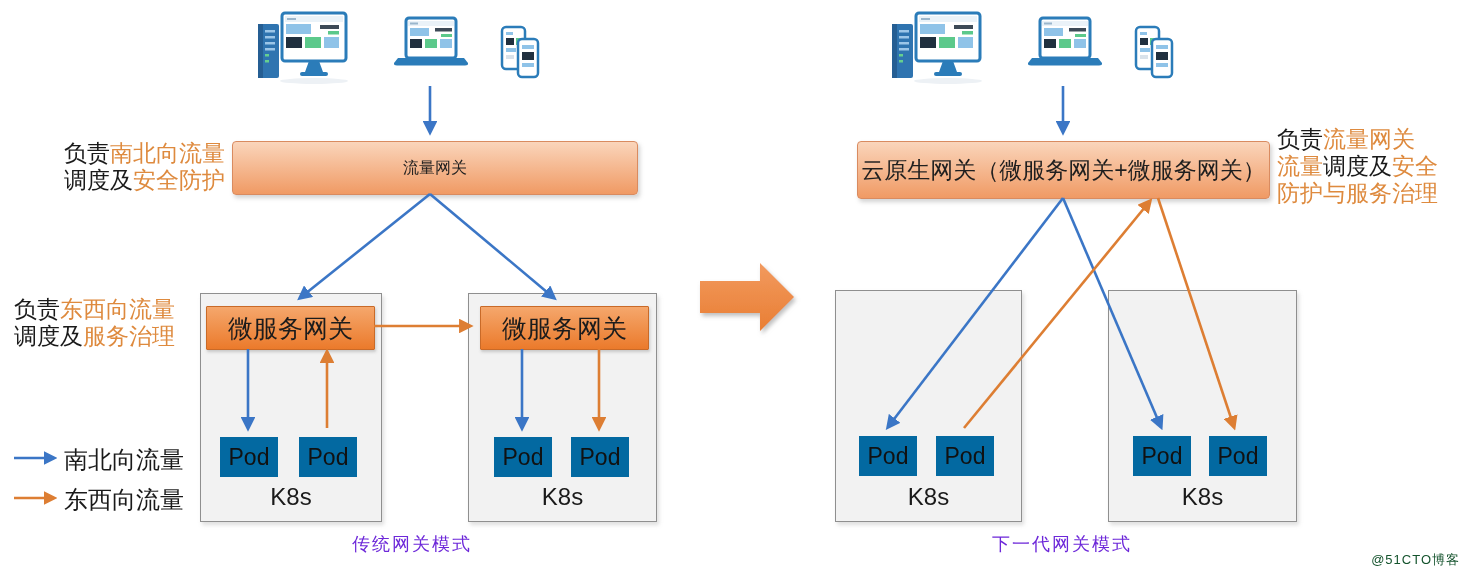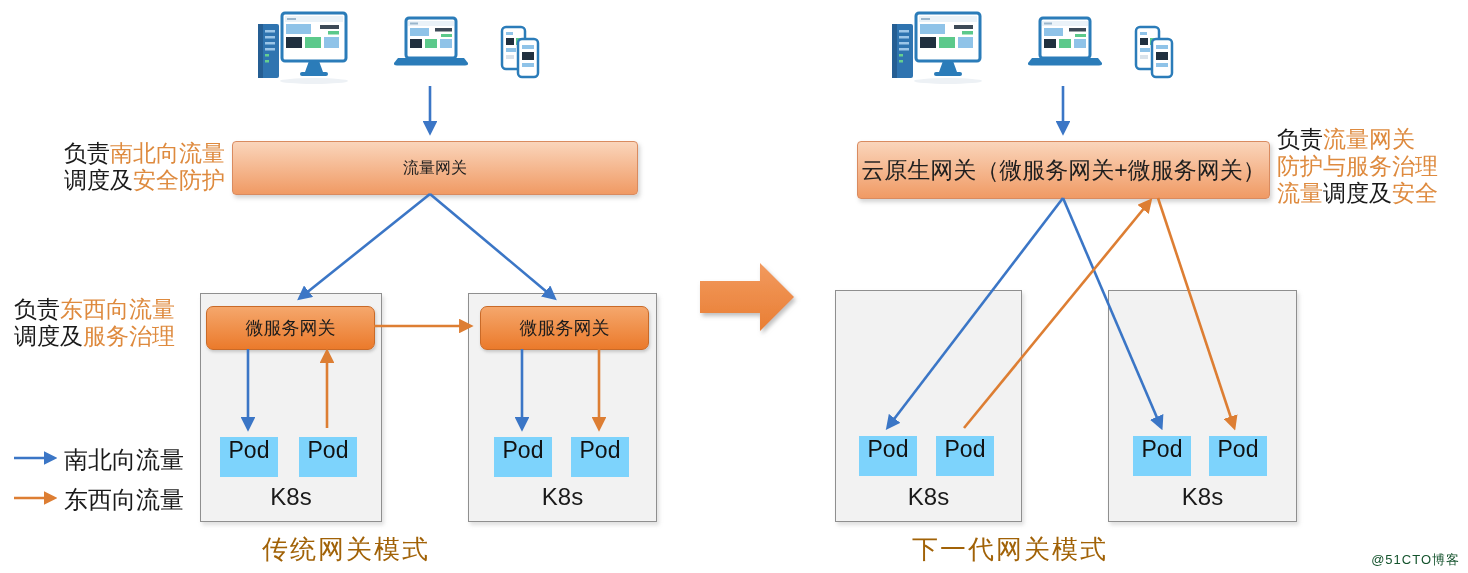--- a/index.html
+++ b/index.html
@@ -5,30 +5,30 @@
   html,body{margin:0;padding:0;background:#fff;}
   .stage{position:relative;width:1468px;height:573px;background:#ffffff;
          font-family:"Liberation Sans","DejaVu Sans",sans-serif;overflow:hidden;}
   .abs{position:absolute;}
   .gwbox{background:linear-gradient(180deg,#FAD5BB 0%,#F09A64 100%);
          border:1px solid #D98B60;border-radius:4px;
          display:flex;align-items:center;justify-content:center;
          font-size:16px;color:#1f1f1f;box-shadow:2px 3px 4px rgba(130,130,130,.35);}
   .k8s{background:#F2F2F2;border:1px solid #8F8F8F;box-shadow:2px 3px 4px rgba(150,150,150,.3);}
   .msgw{background:linear-gradient(180deg,#F5A76C 0%,#EB7A2B 100%);
-        border:1px solid #C96A28;border-radius:7px;
+        border:1px solid #C96A28;border-radius:1px;
         display:flex;align-items:center;justify-content:center;
-        font-size:18px;color:#1c1c1c;box-shadow:1px 2px 3px rgba(120,120,120,.35);}
-  .pod{background:#7dd3fc;display:flex;align-items:flex-start;justify-content:center;
+        font-size:25px;color:#1c1c1c;box-shadow:1px 2px 3px rgba(120,120,120,.35);}
+  .pod{background:#0369a1;display:flex;align-items:center;justify-content:center;
        font-size:23px;color:#111;}
   .k8slabel{position:absolute;left:0;right:0;bottom:10px;text-align:center;
             font-size:24px;color:#1a1a1a;}
   .note{font-size:23px;line-height:27px;color:#1a1a1a;}
   .note .o{color:#DE8A3E;}
-  .caption{font-size:26px;color:#a16207;text-align:left;letter-spacing:2px;}
+  .caption{font-size:18px;color:#6d28d9;text-align:center;letter-spacing:2px;}
   .legendlabel{font-size:24px;color:#1a1a1a;}
   .watermark{font-size:13px;color:#14532d;letter-spacing:1px;}
   .overlay{position:absolute;left:0;top:0;pointer-events:none;}
 </style>
 </head>
 <body>
 
 <div class="stage">
 
   <svg width="0" height="0" style="position:absolute">
@@ -142,22 +142,22 @@
   <svg class="abs" style="left:890px;top:8px" width="292" height="78">
     <use href="#devices"></use>
   </svg>
 
   <div class="abs gwbox" style="left:857px;top:141px;width:411px;height:56px;font-size:23px">
     <span>云原生网关（微服务网关+微服务网关）</span>
   </div>
 
   <div class="abs note" style="left:1277px;top:126px;width:192px">
     <div><span>负责</span><span class="o">流量网关</span></div>
+    <div><span class="o">流量</span><span>调度及</span><span class="o">安全</span></div>
     <div><span class="o">防护与服务治理</span></div>
-    <div><span class="o">流量</span><span>调度及</span><span class="o">安全</span></div>
   </div>
 
   <div class="abs k8s" style="left:835px;top:290px;width:185px;height:230px">
     <div class="abs pod" style="left:23px;top:145px;width:58px;height:40px">
         <span>Pod</span>
       </div>
     <div class="abs pod" style="left:100px;top:145px;width:58px;height:40px">
         <span>Pod</span>
       </div>
     <div class="k8slabel">K8s</div>

